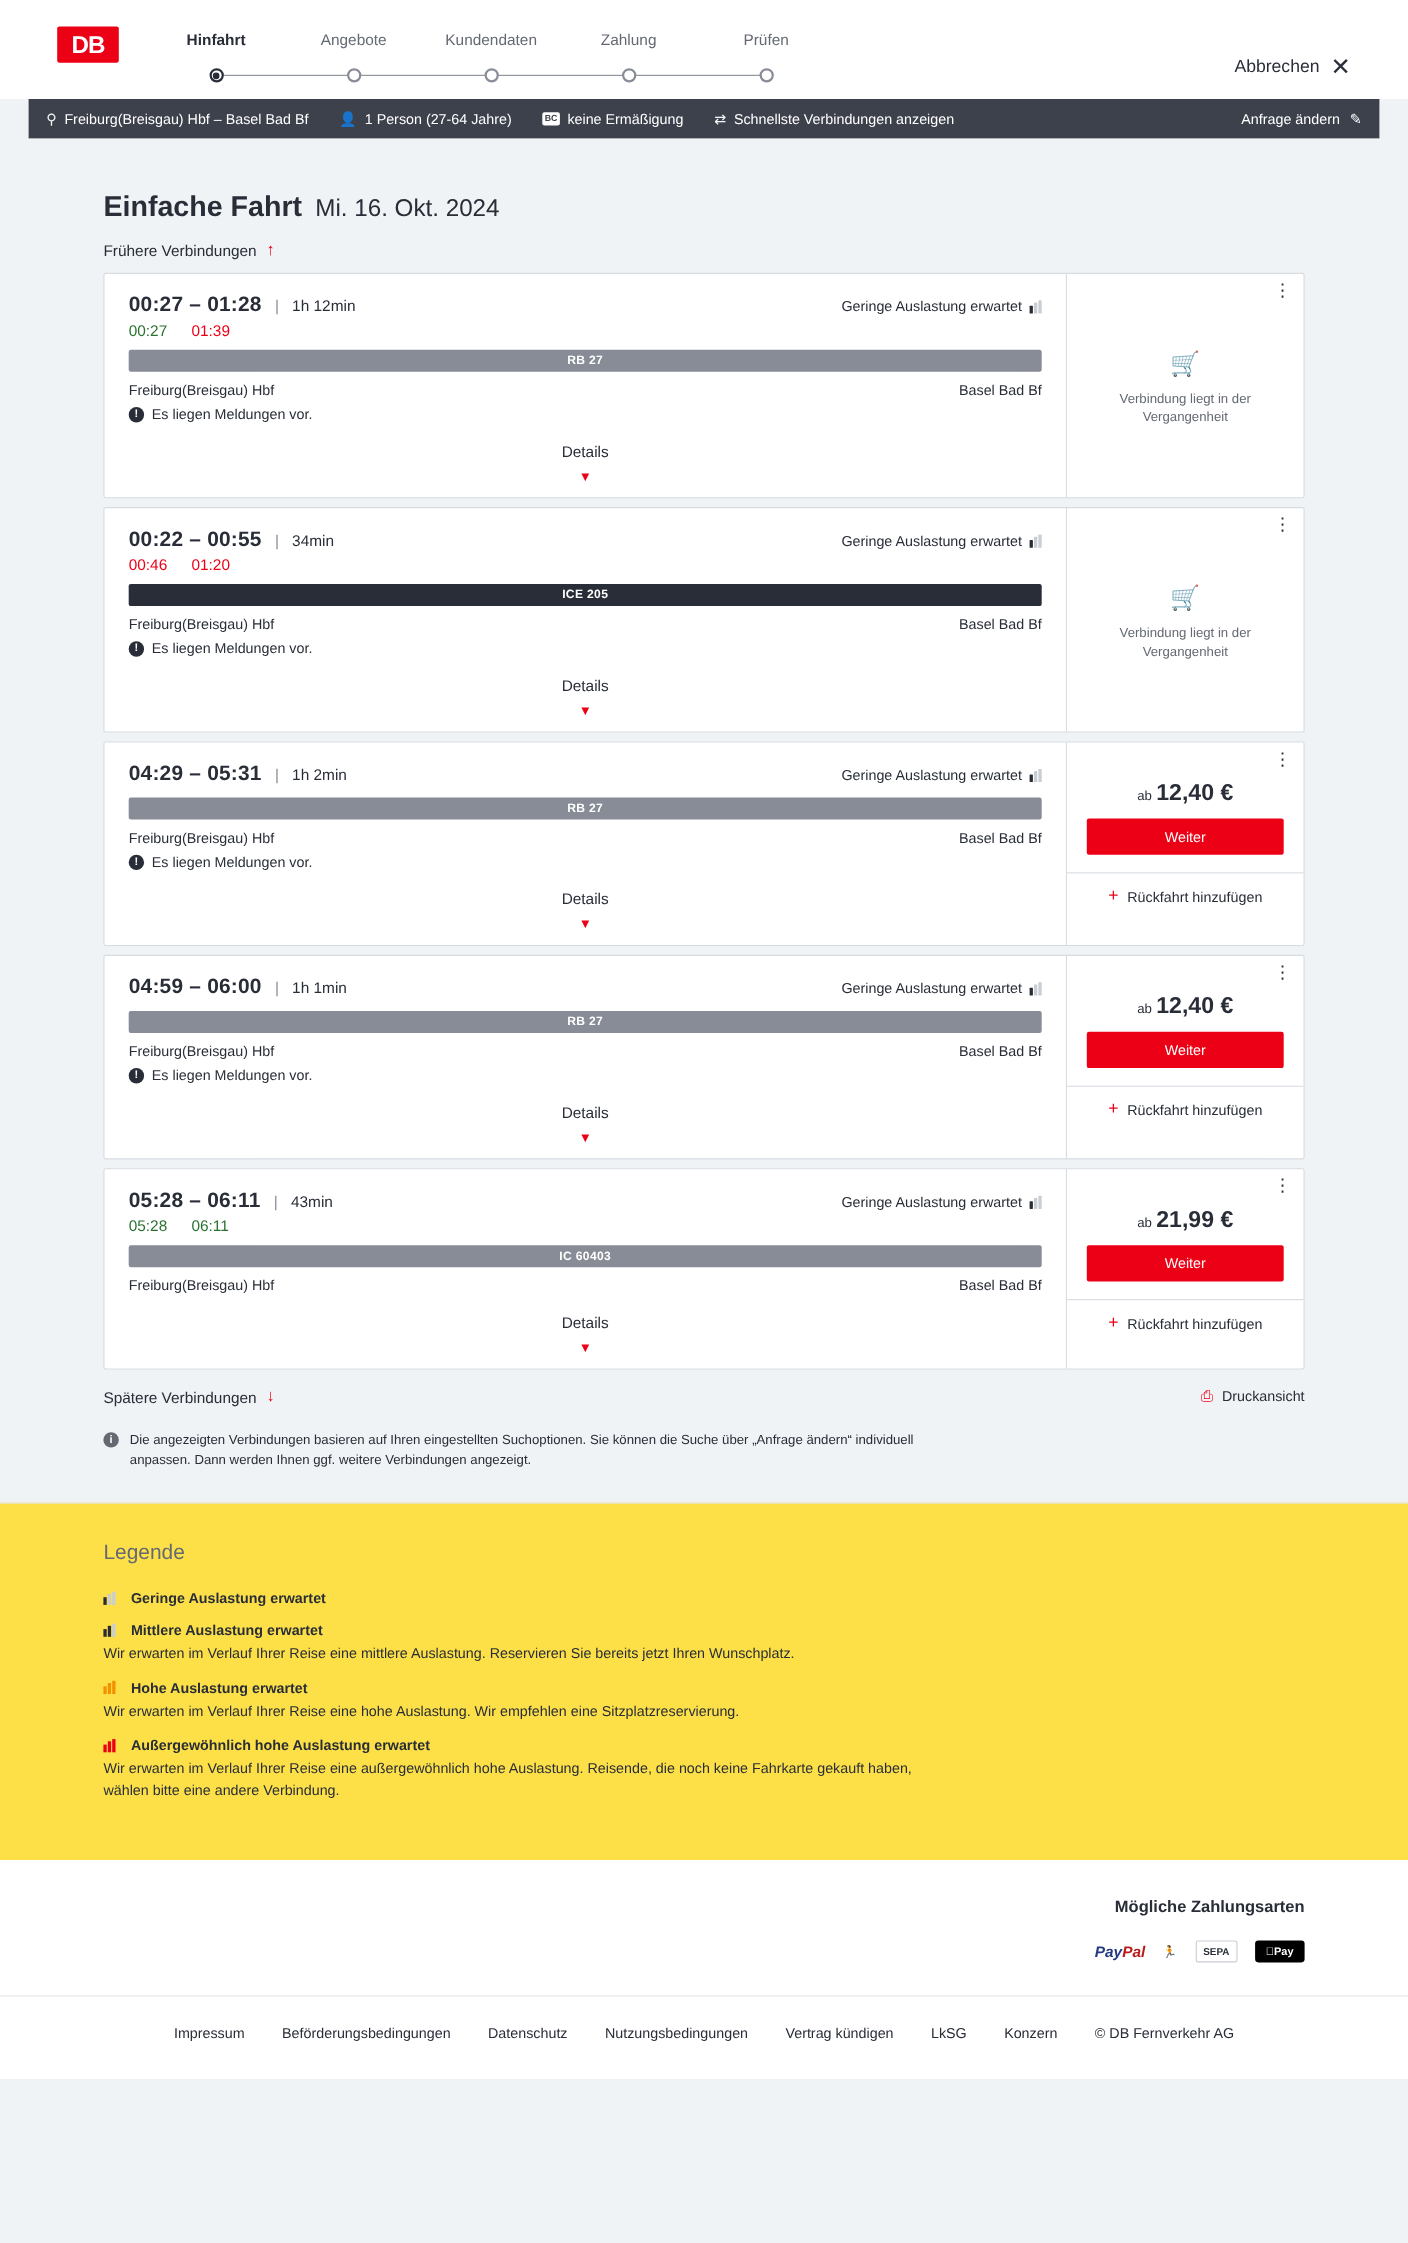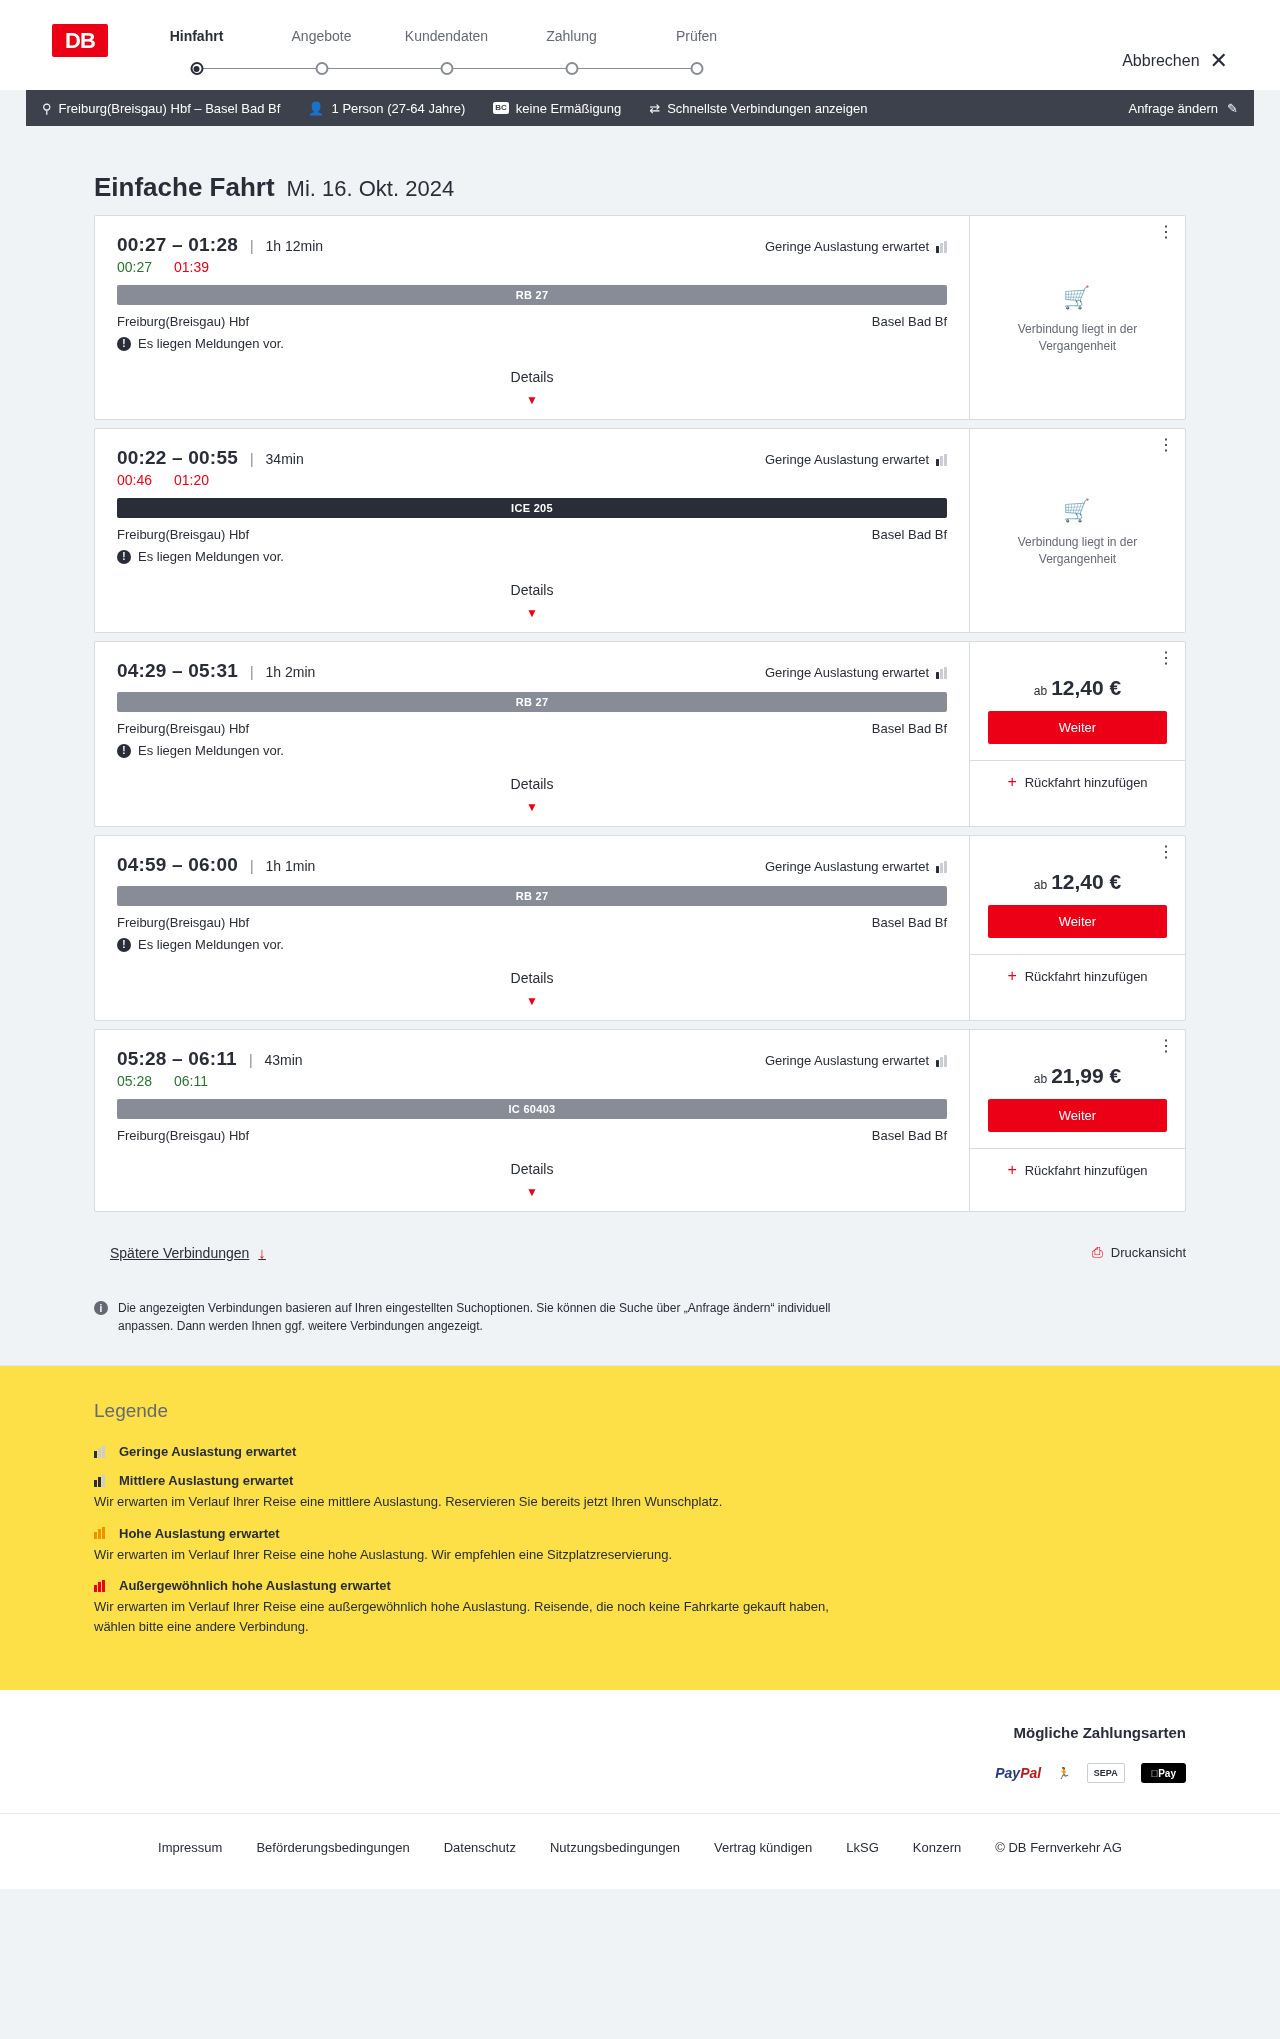--- a/index.html
+++ b/index.html
@@ -146,21 +146,21 @@
     font-family:"Liberation Sans", sans-serif;
   }
   .rueck {
     border-top:1px solid #d7dce1; margin-top:16px; padding:13px 0;
     display:flex; align-items:center; justify-content:center; gap:8px;
     font-size:13px; cursor:pointer;
   }
   .plus { color:#ec0016; font-size:16px; line-height:1; }
 
   .bottom-row { margin:16px 68px 0 68px; display:flex; align-items:center; }
-  .later { margin:16px;text-decoration:underline; }
+  .later { margin:0; }
   .print { margin-left:auto; display:flex; align-items:center; gap:8px; font-size:13px; cursor:pointer;}
   .print .pic { color:#ec0016; font-size:14px; }
 
   .hint {
     margin:22px 68px 0 68px; display:flex; gap:10px; font-size:12px;
     color:#282d37; line-height:1.5; max-width:760px;
   }
   .hint .i2 {
     width:14px; height:14px; border-radius:50%; background:#646973; color:#fff;
     font-size:10px; display:flex; align-items:center; justify-content:center; flex:0 0 14px;
@@ -280,20 +280,24 @@
       <span class="ic">✎</span>
     </div>
   </div>
 
   <div class="content">
     <div class="title-row">
       <h1>Einfache Fahrt</h1>
       <div class="date">Mi. 16. Okt. 2024</div>
     </div>
 
+    <div class="earlier">
+      <span>Frühere Verbindungen</span>
+      <span class="arrow">↑</span>
+    </div>
 
     <div class="conn-list">
 
       <div class="conn">
         <div class="conn-left">
           <div class="conn-head">
             <span class="times">00:27 – 01:28</span>
             <span class="sep">|</span>
             <span class="dur">1h 12min</span>
             <span class="occ">

